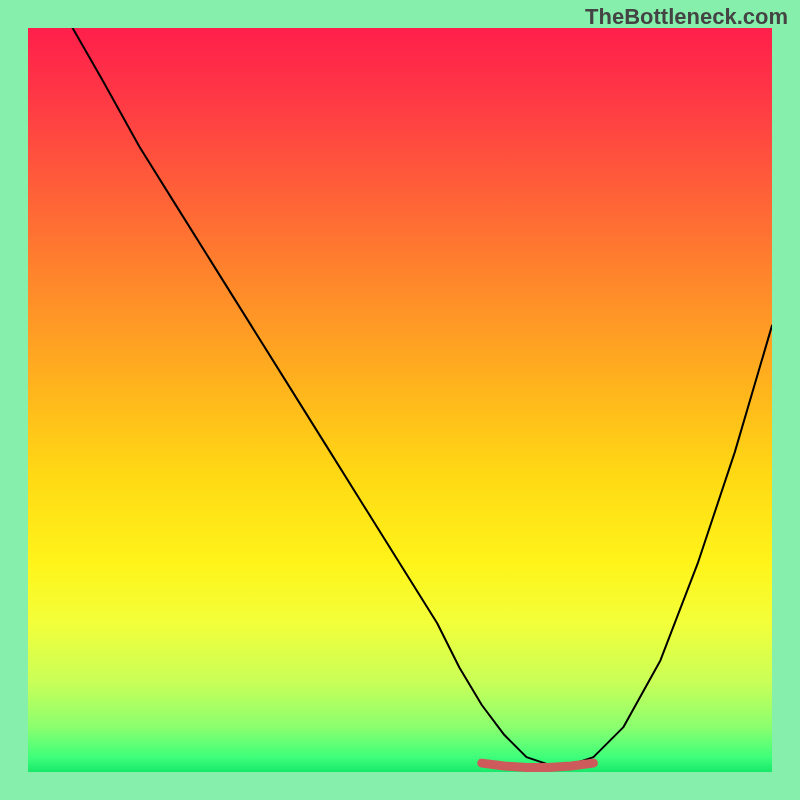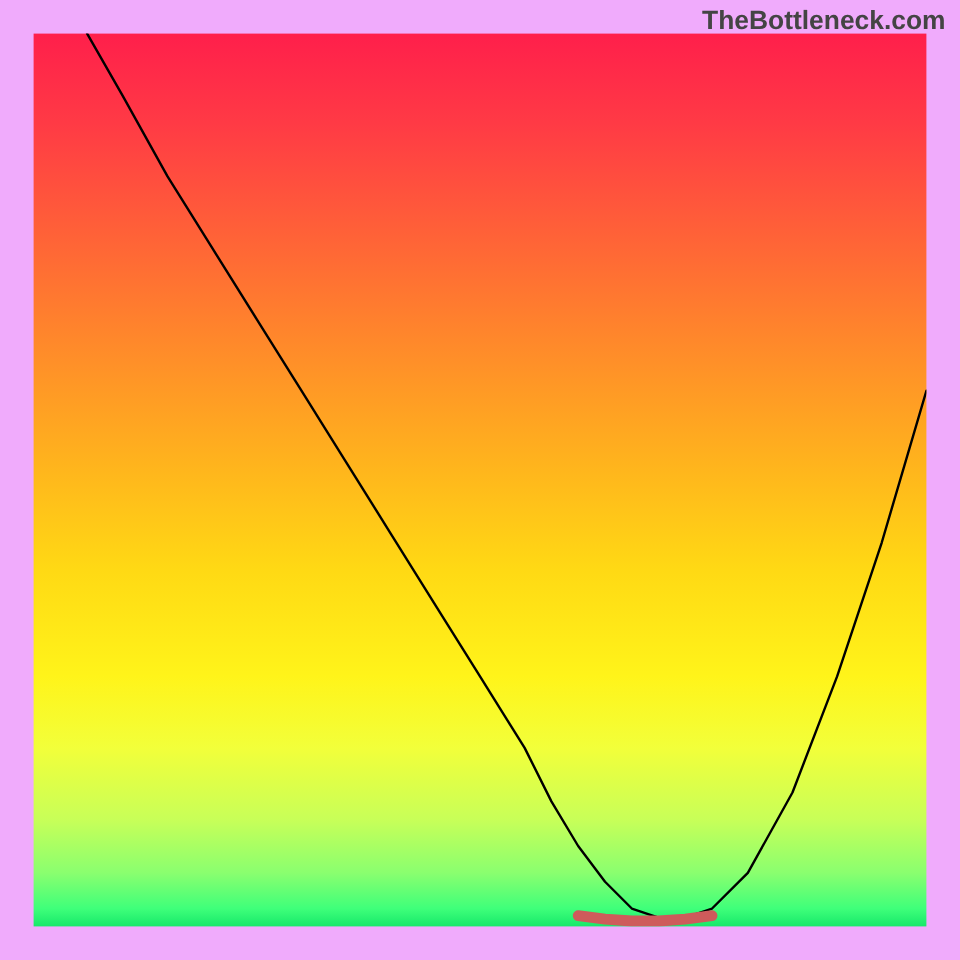--- a/index.html
+++ b/index.html
@@ -1,20 +1,20 @@
 <!DOCTYPE html>
 <html><head>
 <meta charset="utf-8">
 <style>
   * { margin: 0; padding: 0; box-sizing: border-box; }
   html, body { width: 800px; height: 800px; overflow: hidden; }
   .container {
     width: 800px;
     height: 800px;
-    background: #f0abfc;
+    background: #86efac;
     position: relative;
     padding-left: 34px;
   }
   .watermark {
     position: absolute;
     top: 4px;
     right: 12px;
     color: #444;
     font-family: Arial, sans-serif;
     font-size: 22px;

